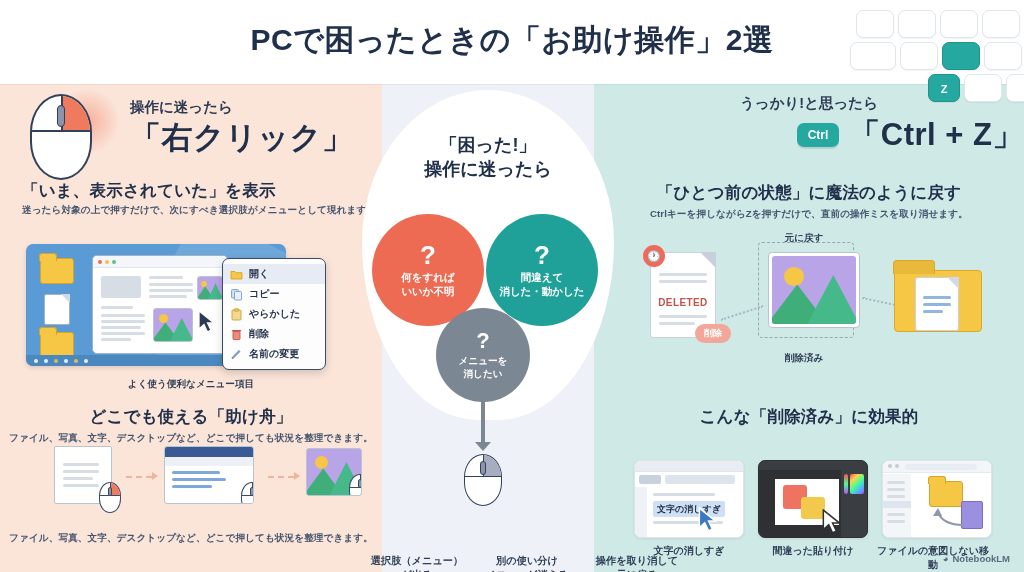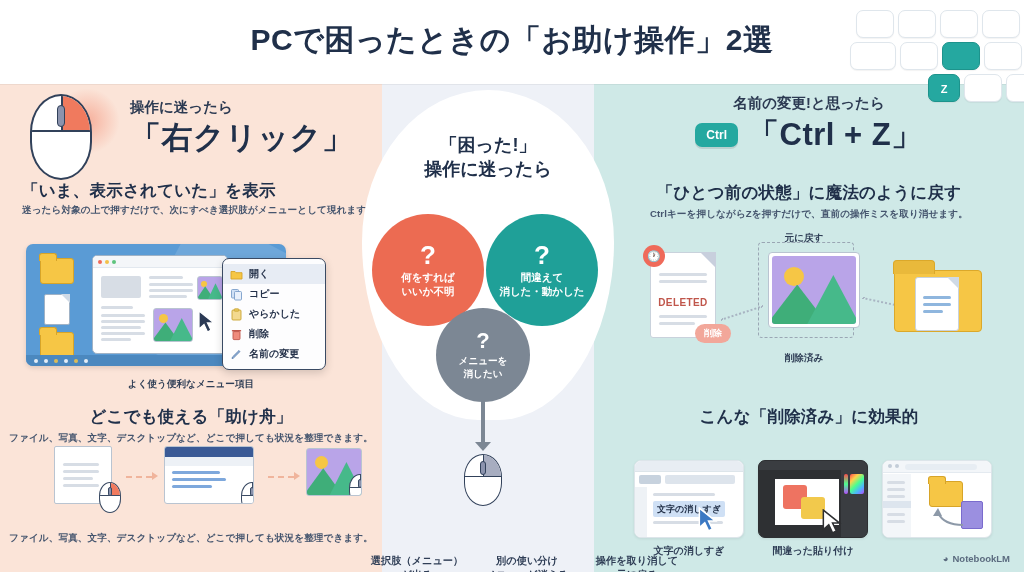--- a/index.html
+++ b/index.html
@@ -530,24 +530,24 @@
     </div>
     <div class="foot-cap" style="left:572px;width:130px;">
       <div>操作を取り消して</div>
       <div>元に戻る</div>
     </div>
   </div>
 
   <div class="right-panel">
 
     <div style="position:absolute;left:0;right:0;top:10px;text-align:center;">
-      <span class="kicker">名前の変更!と思ったら</span>
-    </div>
-
-    <div style="position:absolute;left:0;right:0;top:34px;display:flex;align-items:center;justify-content:center;gap:10px;">
+      <span class="kicker">うっかり!と思ったら</span>
+    </div>
+
+    <div style="position:absolute;left:0;right:0;top:34px;display:flex;align-items:center;justify-content:flex-end;gap:10px;">
       <span class="chip">Ctrl</span>
       <span class="bigword">「Ctrl + Z」</span>
     </div>
 
     <div class="sec-head" style="position:absolute;left:0;right:0;top:98px;text-align:center;">「ひとつ前の状態」に魔法のように戻す</div>
     <div class="sec-sub" style="position:absolute;left:0;right:0;top:124px;text-align:center;">Ctrlキーを押しながらZを押すだけで、直前の操作ミスを取り消せます。</div>
 
     <div class="cap" style="position:absolute;left:150px;width:120px;top:148px;">元に戻す</div>
 
     <div class="undo-scene">
@@ -632,20 +632,21 @@
         <div style="position:absolute;left:0;top:40px;width:28px;height:7px;background:#dde5ee;"></div>
         <div class="ph" style="left:4px;top:52px;width:18px;height:2.5px;"></div>
         <div class="ph" style="left:4px;top:59px;width:18px;height:2.5px;"></div>
         <div class="dk-folder" style="left:46px;top:20px;width:34px;height:26px;"></div>
         <div style="position:absolute;left:78px;top:40px;width:22px;height:28px;background:#9b8fe0;border:1.4px solid #7a6bcd;border-radius:2px;"></div>
         <svg style="position:absolute;left:48px;top:44px;" width="34" height="24" viewBox="0 0 34 24">
           <path d="M32 20 C24 20, 12 18, 7 8" fill="none" stroke="#8d99a8" stroke-width="2"></path>
           <path d="M7 3 L11 11 L2 11 Z" fill="#8d99a8"></path>
         </svg>
       </div>
+      <div class="card-cap" style="left:240px;">ファイルの意図しない移動</div>
     </div>
   </div>
 
   <div class="watermark">
     <span>◕</span>
     <span>NotebookLM</span>
   </div>
 </div>
 
 </body></html>

